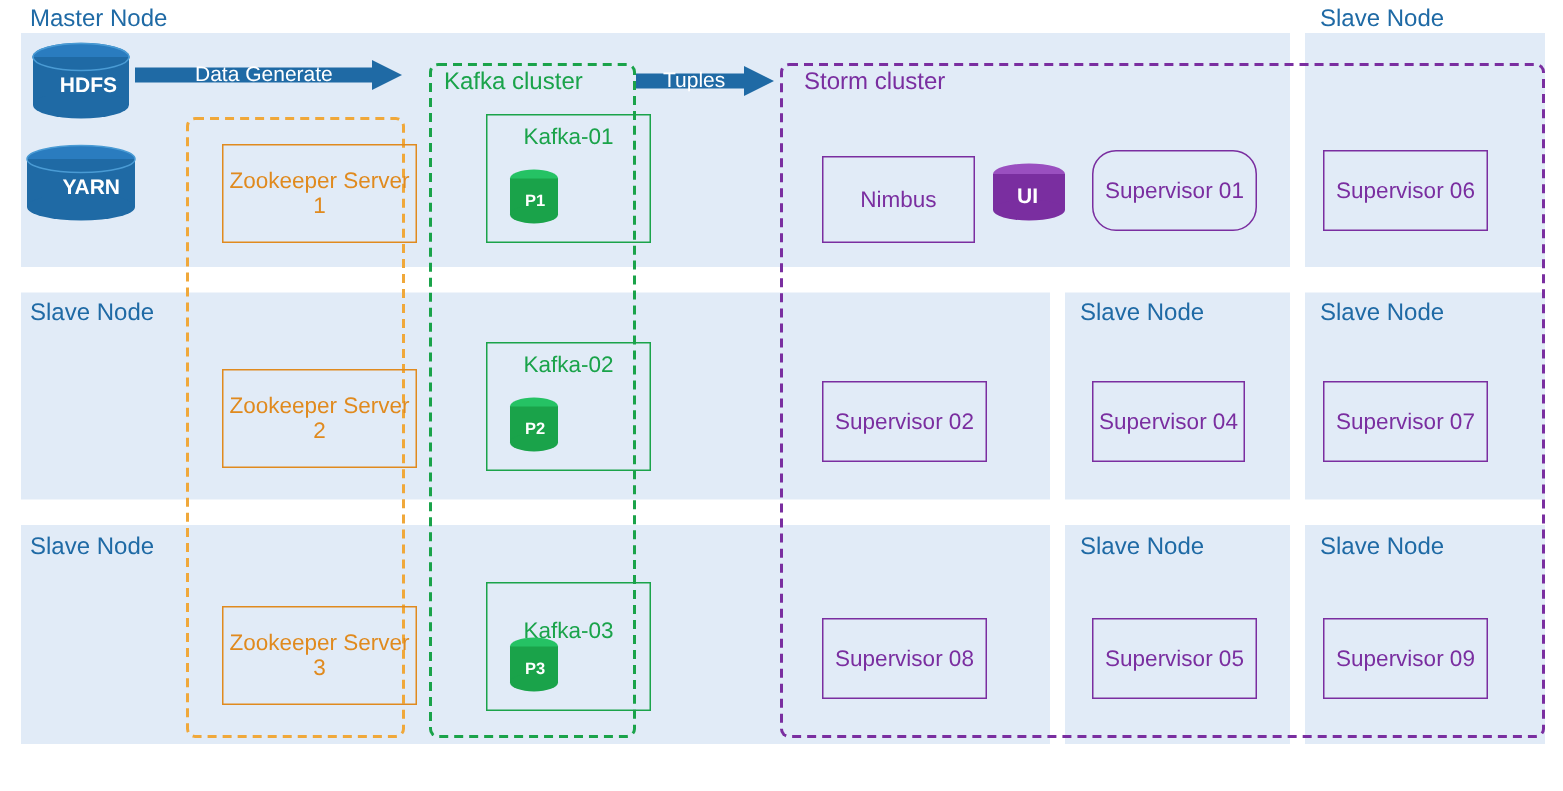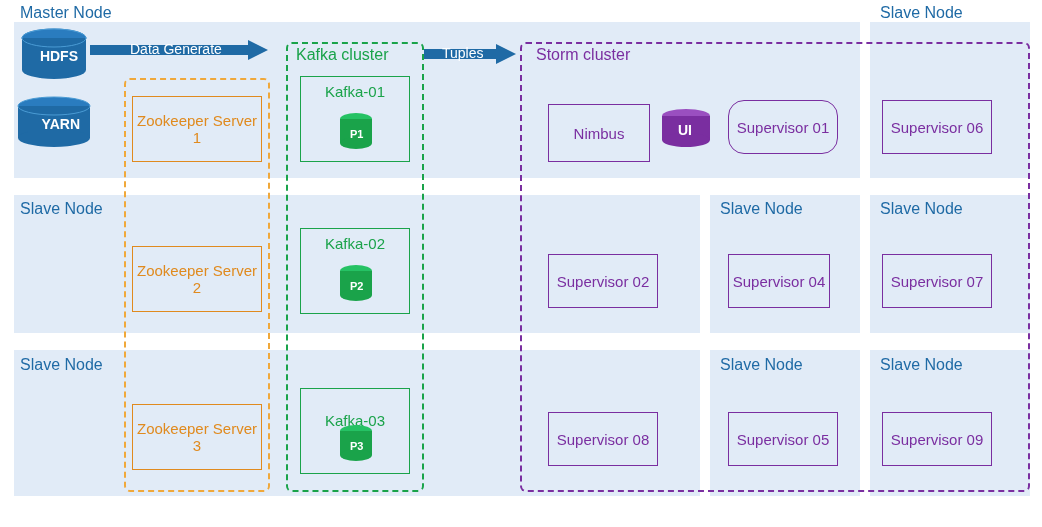--- a/index.html
+++ b/index.html
@@ -71,28 +71,30 @@
   .ui-label {
     position: absolute;
     color: #fff;
     font-size: 14px;
     font-weight: 600;
   }
   
   .kafka-item {
     border: 1.5px solid #1aa34a;
     color: #1aa34a;
+    margin-left: 24px;
   }
   .sv-item {
     border: 1.5px solid #7a2ea0;
     color: #7a2ea0;
   }
   .zk-item {
     border: 1.5px solid #e08a1e;
     color: #e08a1e;
+    margin-left: 16px;
   }
 </style>
 </head>
 <body>
 
 <div class="node-bg" style="left:14px; top:22px; width:846px; height:156px;"></div>
 
 <div class="node-bg" style="left:870px; top:22px; width:160px; height:156px;"></div>
 
 <div class="node-bg" style="left:14px; top:195px; width:686px; height:138px;"></div>

